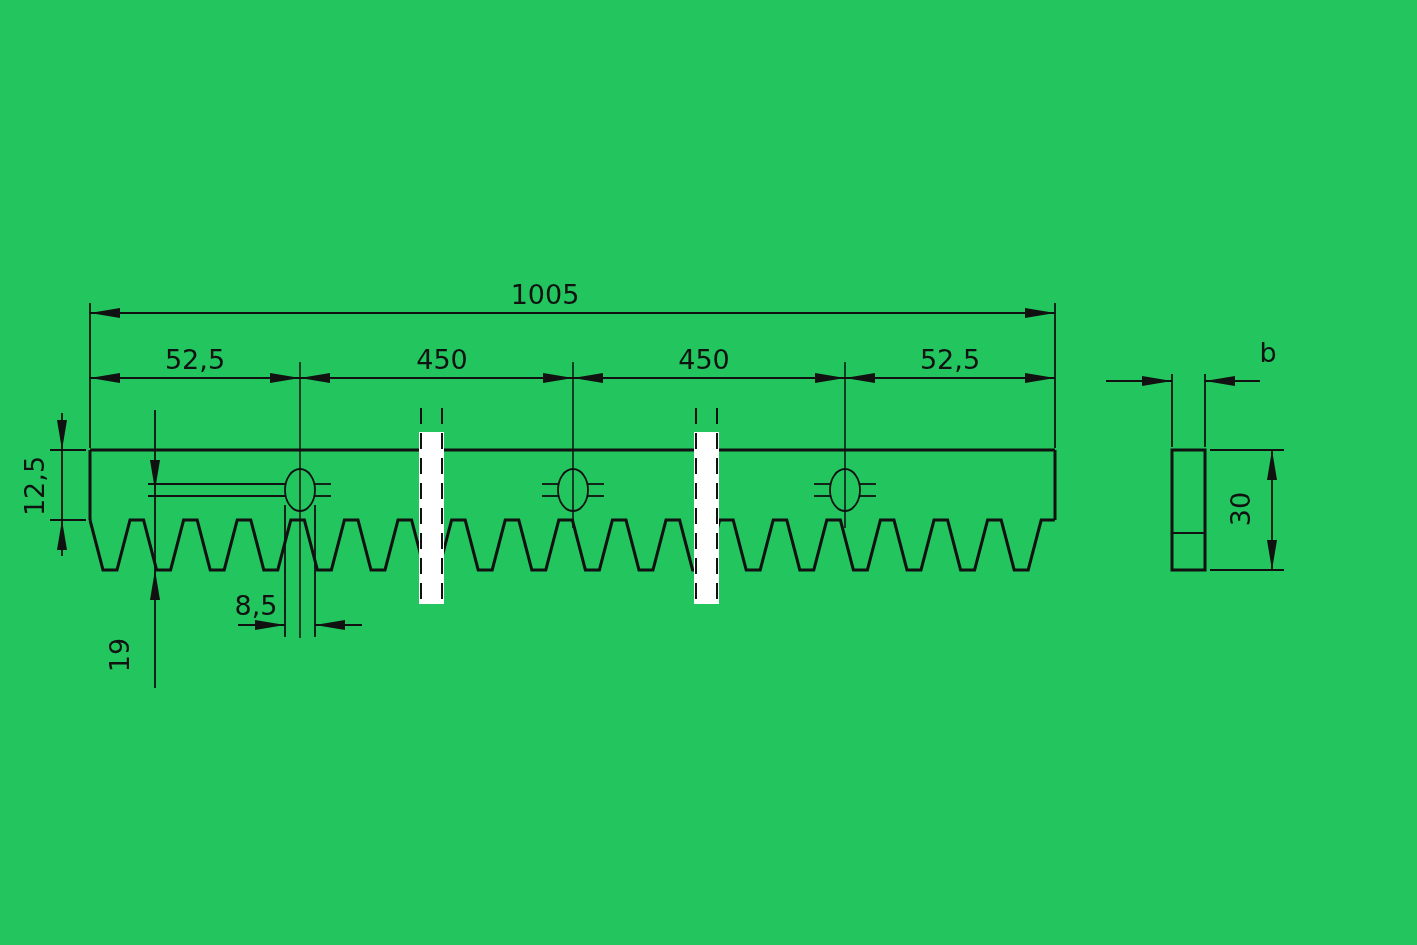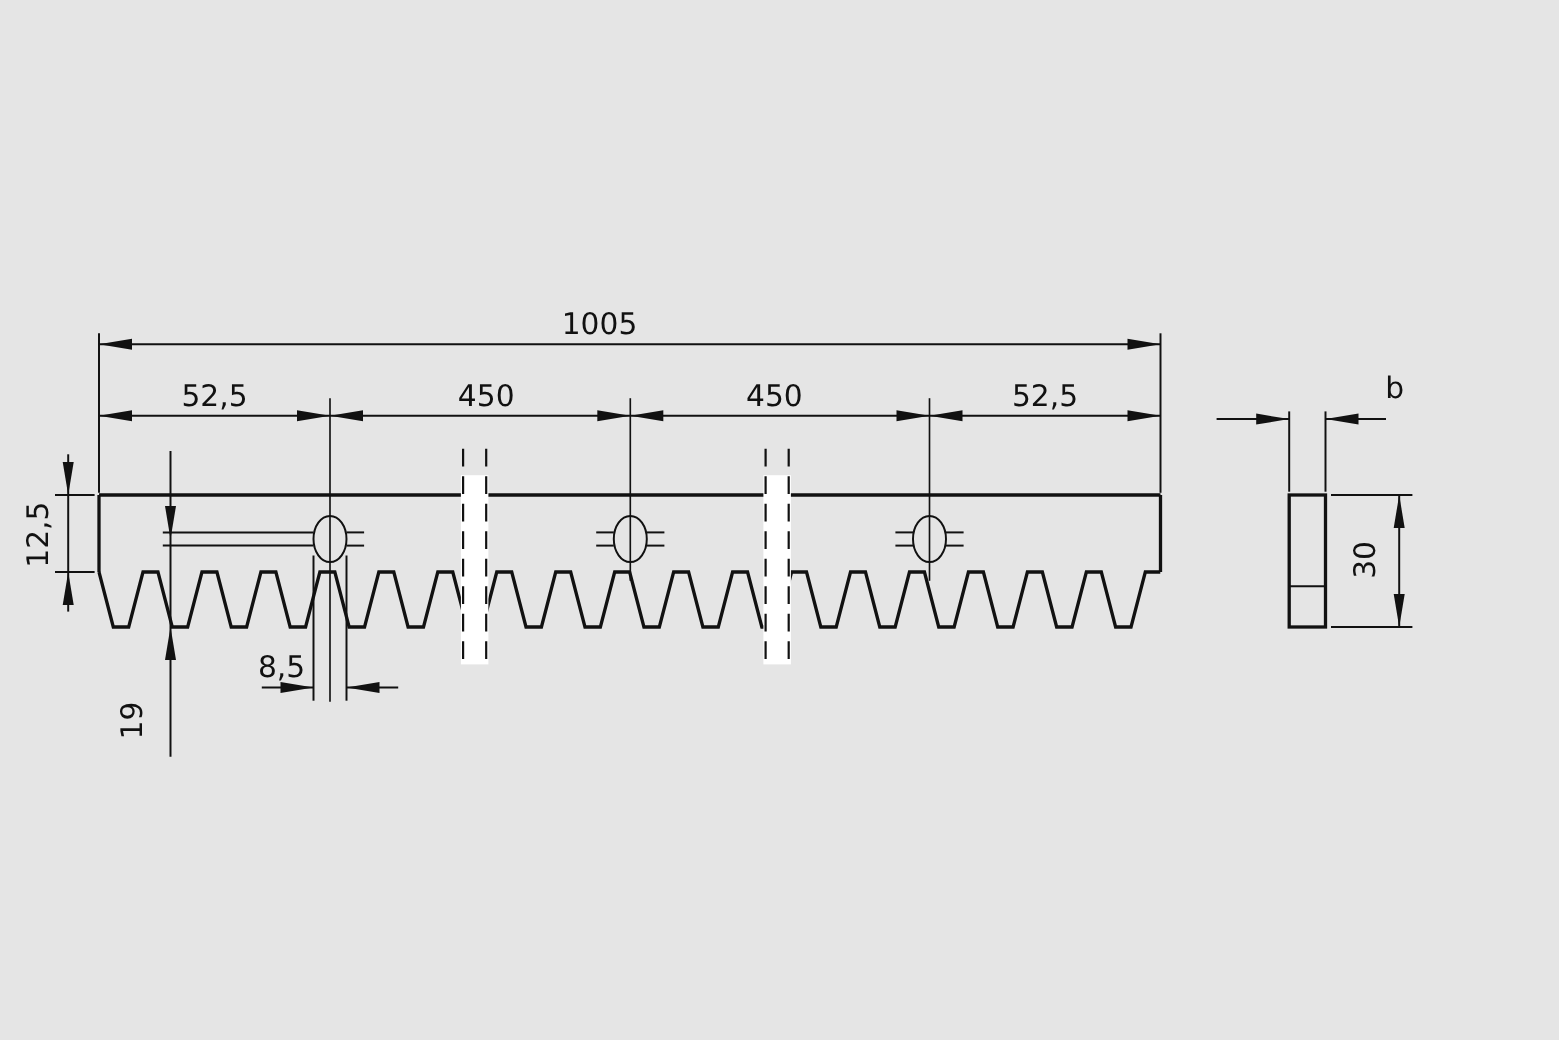--- a/index.html
+++ b/index.html
@@ -7,21 +7,21 @@
     padding: 0;
     width: 1417px;
     height: 945px;
     background: #ffffff;
     font-family: "DejaVu Sans", "Liberation Sans", sans-serif;
   }
   .drawing-stage {
     position: relative;
     width: 1417px;
     height: 945px;
-    background: #e5e5e5;
+    background: #22c55e;
     overflow: hidden;
   }
   svg { display: block; }
   .dim-text {
     font-family: "DejaVu Sans", "Liberation Sans", sans-serif;
     font-size: 27px;
     fill: #111111;
   }
   .outline  { stroke: #111111; stroke-width: 3;   fill: none; }
   .thin     { stroke: #111111; stroke-width: 1.8; fill: none; }

